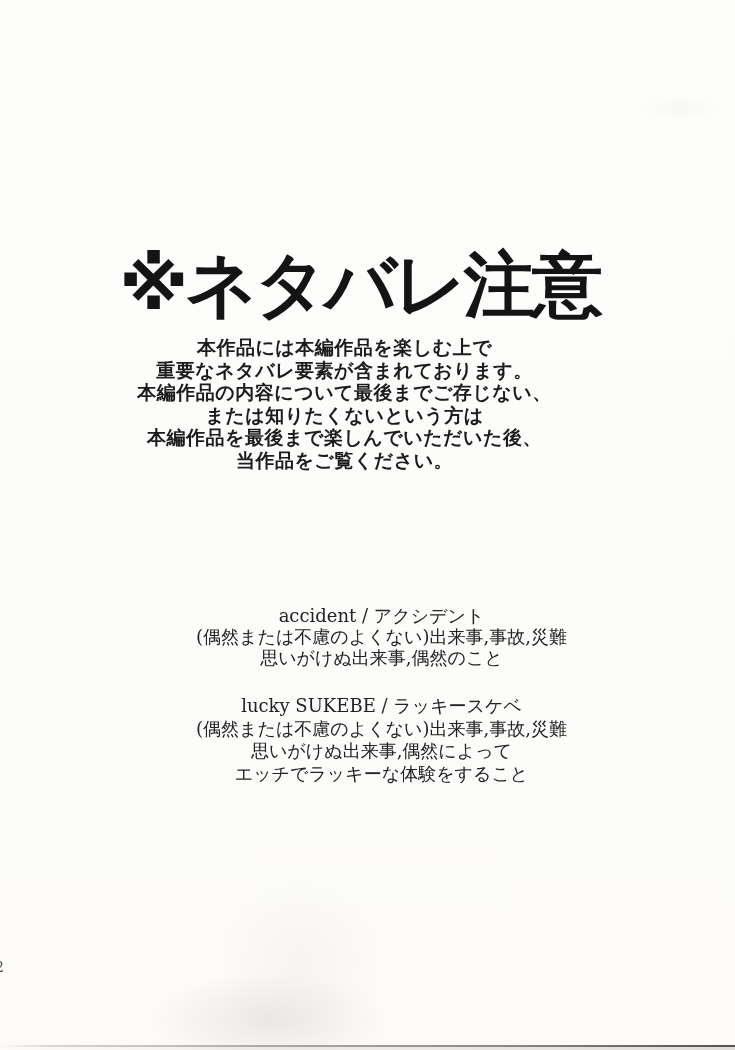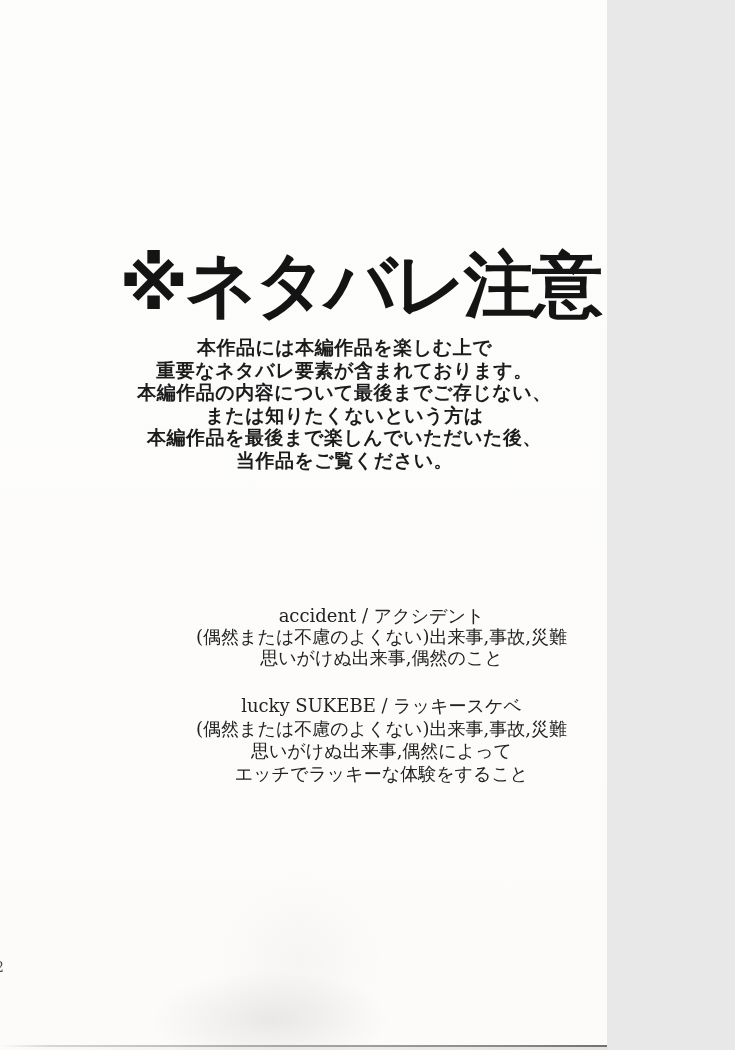--- a/index.html
+++ b/index.html
@@ -1,20 +1,20 @@
 <!DOCTYPE html>
 <html><head>
 <meta charset="utf-8">
 <style>
   html, body { margin: 0; padding: 0; }
   body { width: 735px; height: 1050px; background: #e8e8e8; }
 
   .page {
     position: relative;
-    width: 607px;
+    width: 735px;
     height: 1050px;
     overflow: hidden;
     color: #1a1a1a;
     background:
       radial-gradient(ellipse 170px 70px at 270px 1020px, rgba(170,168,166,0.22), rgba(170,168,166,0) 70%),
       radial-gradient(ellipse 120px 120px at 300px 960px, rgba(190,188,186,0.10), rgba(190,188,186,0) 70%),
       radial-gradient(ellipse 60px 20px at 680px 108px, rgba(210,208,206,0.12), rgba(210,208,206,0) 70%),
       linear-gradient(#fdfdfc, #fcfbfa);
   }
 

